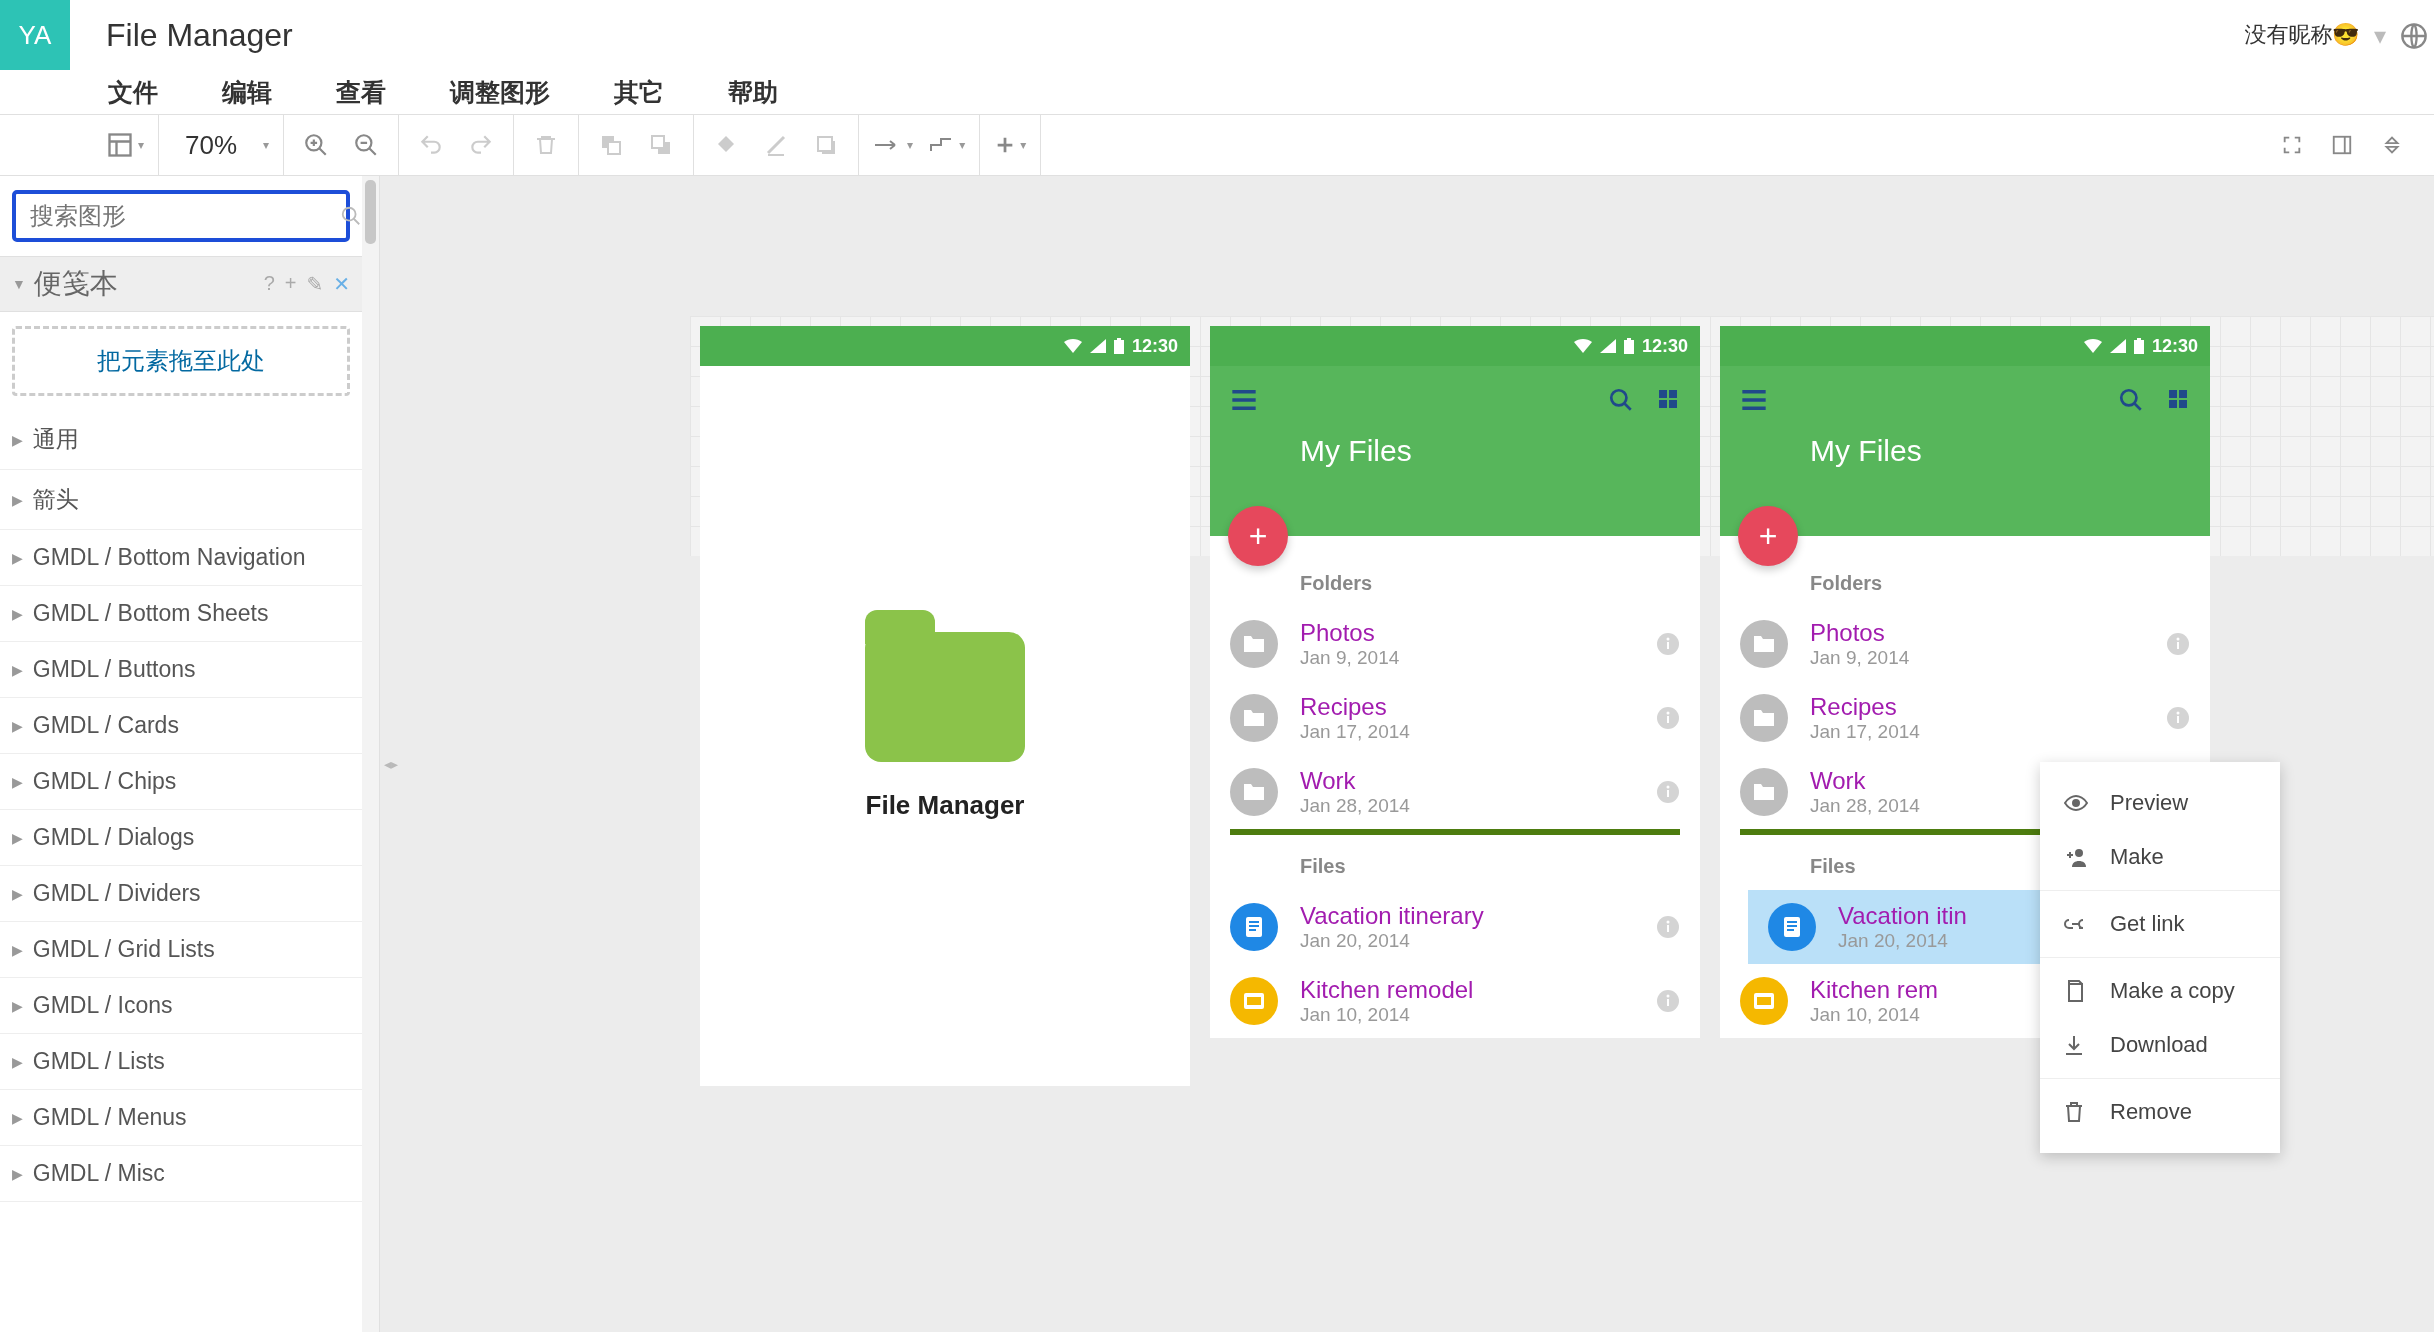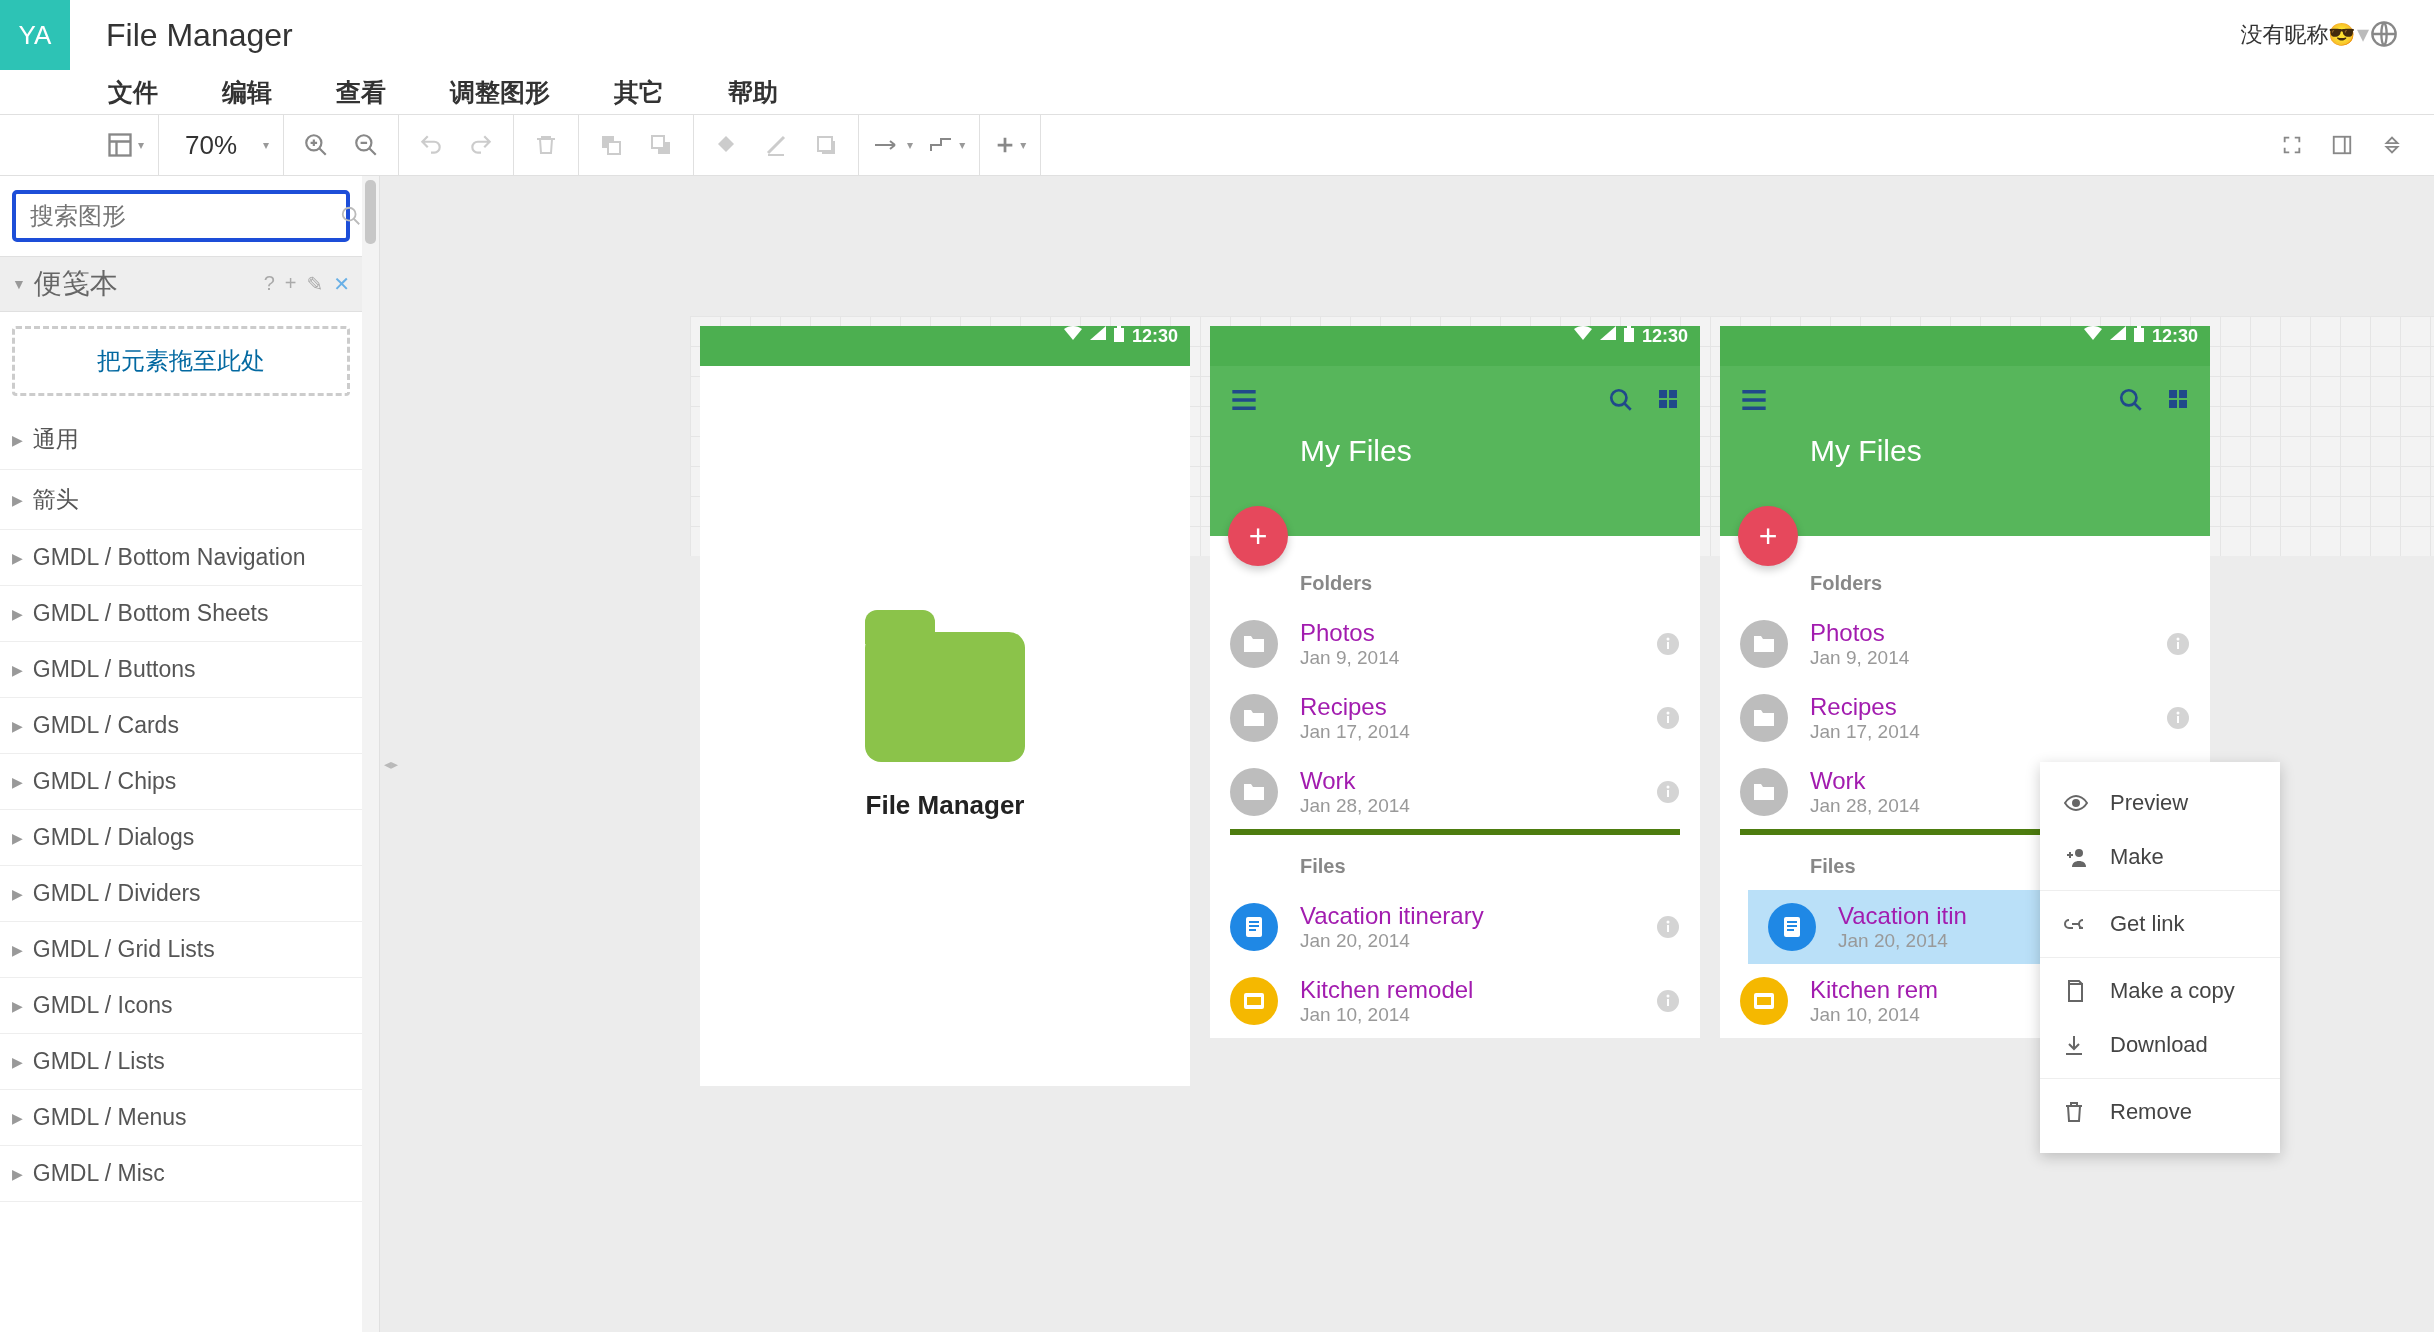--- a/index.html
+++ b/index.html
@@ -2,21 +2,21 @@
 <html><head>
 <meta charset="utf-8">
 <style>
 * { box-sizing: border-box; margin: 0; padding: 0; }
 body { font-family: -apple-system, BlinkMacSystemFont, "Segoe UI", Helvetica, Arial, sans-serif; color: #333; background: #fff; overflow: hidden; width: 2434px; height: 1332px; font-size: 24px; }
 
 
 .header { display: flex; align-items: center; height: 70px; }
 .avatar { width: 70px; height: 70px; background: #2dc3b5; color: #fff; display: flex; align-items: center; justify-content: center; font-size: 26px; font-weight: 400; }
 .title { font-size: 32px; font-weight: 400; margin-left: 36px; }
-.header-right { margin-left: auto; display: flex; align-items: flex-start; gap: 1px; padding-right: 36px; }
+.header-right { margin-left: auto; display: flex; align-items: flex-end; gap: 14px; padding-right: 6px; }
 .nickname { font-size: 22px; color: #333; }
 
 
 .menubar { display: flex; height: 44px; padding-left: 108px; gap: 64px; align-items: center; }
 .menubar span { font-size: 25px; font-weight: 700; cursor: pointer; }
 
 
 .toolbar { display: flex; height: 62px; border-top: 1px solid #e0e0e0; border-bottom: 1px solid #e0e0e0; align-items: center; padding: 0 14px; }
 .tb-group { display: flex; align-items: center; height: 100%; padding: 0 14px; border-right: 1px solid #e0e0e0; gap: 14px; }
 .tb-group:last-of-type { border-right: none; }
@@ -52,21 +52,21 @@
 
 .canvas { flex: 1; background: #ececec; position: relative; overflow: hidden; }
 .grid-area { position: absolute; left: 310px; top: 140px; right: -200px; height: 240px; background-image: linear-gradient(#e5e5e5 1px, transparent 1px), linear-gradient(90deg, #e5e5e5 1px, transparent 1px); background-size: 30px 30px; background-color: #f3f3f3; }
 .collapse-handle { position: absolute; left: 4px; top: 580px; width: 14px; height: 28px; color: #b9b9b9; font-size: 14px; cursor: pointer; }
 
 
 .mockup { position: absolute; width: 490px; background: #fff; box-shadow: 0 0 0 0 rgba(0,0,0,0); }
 .mk1 { left: 320px; top: 150px; }
 .mk2 { left: 830px; top: 150px; }
 .mk3 { left: 1340px; top: 150px; }
-.statusbar { height: 40px; background: #4caf50; display: flex; align-items: flex-start; justify-content: flex-end; padding: 0 12px; gap: 8px; }
+.statusbar { height: 40px; background: #4caf50; display: flex; align-items: center; justify-content: flex-end; padding: 0 12px; gap: 8px; }
 .statusbar .st { color: #fff; font-size: 18px; font-weight: 600; }
 .appbar { height: 170px; background: #57b65b; position: relative; }
 .appbar-row { display: flex; align-items: center; height: 68px; padding: 0 20px; }
 .appbar-row .mi { color: #20498a; }
 .appbar-row .ri { margin-left: auto; display: flex; gap: 22px; }
 .appbar-row .ri span { color: #20498a; }
 .appbar-title { color: #fff; font-size: 30px; font-weight: 400; padding-left: 90px; }
 .fab { position: absolute; left: 18px; bottom: -30px; width: 60px; height: 60px; border-radius: 50%; background: #e6485c; color: #fff; display: flex; align-items: center; justify-content: center; font-size: 32px; box-shadow: 0 4px 8px rgba(0,0,0,0.2); cursor: pointer; }
 .section-label { padding: 36px 0 12px 90px; color: #888; font-size: 20px; font-weight: 700; }
 .section-label.short { padding-top: 20px; border-top: 6px solid #4d7c0f; margin: 0 20px; padding-left: 70px; }

